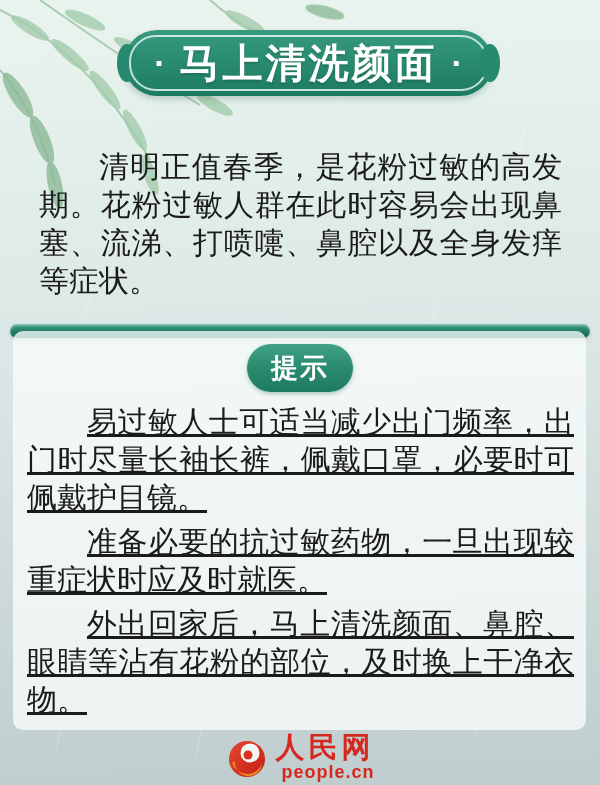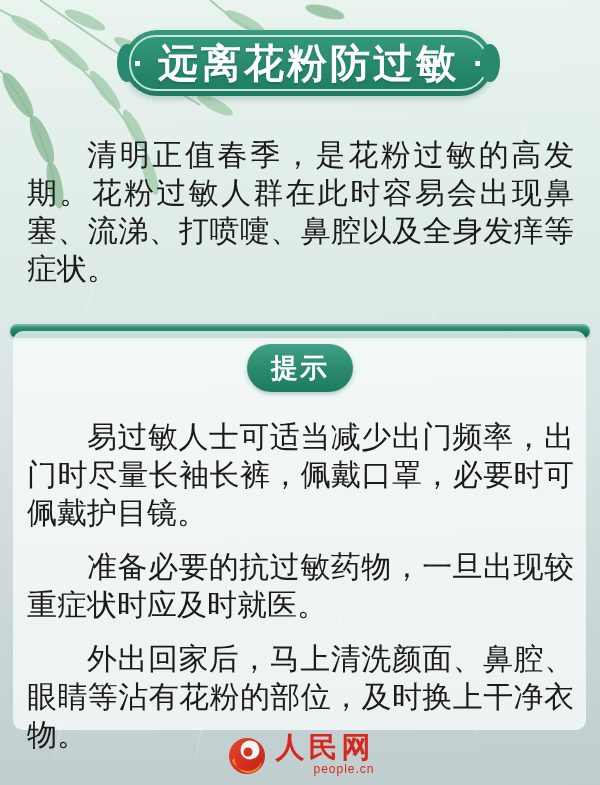--- a/index.html
+++ b/index.html
@@ -53,21 +53,21 @@
     letter-spacing:3px;white-space:nowrap;
     text-shadow:0 2px 2px rgba(20,80,65,.35);
   }
 
   
   .intro{
     position:absolute;left:27px;top:136px;width:547px;
     font-size:30px;line-height:38px;color:#1b1b1b;
     font-weight:500;text-align:justify;
   }
-  .intro p{margin:0;text-indent:2em;}
+  .intro p{margin:12px;text-indent:2em;}
 
   
   .divider{
     position:absolute;left:10px;top:324px;width:580px;height:14px;
     border-radius:7px;
     background:linear-gradient(180deg,#3f9e83 0%,#1f7d64 55%,#176753 100%);
     box-shadow:inset 0 2px 2px rgba(255,255,255,.35), 0 2px 3px rgba(40,90,80,.25);
   }
 
   
@@ -82,34 +82,34 @@
     color:#ffffff;font-size:27px;font-weight:bold;letter-spacing:2px;
     padding:6px 24px;border-radius:26px;
     box-shadow:0 2px 4px rgba(30,90,75,.3);
     white-space:nowrap;
   }
   .tips{
     position:absolute;left:27px;top:402px;width:547px;
     font-size:30px;line-height:38px;color:#1b1b1b;
     font-weight:500;text-align:justify;
   }
-  .tips p{margin:16px 0 6px 0;text-indent:2em;}
+  .tips p{margin:1px 0 6px 0;text-indent:2em;text-decoration:underline;}
 
   
   .footer{
     position:absolute;left:0;right:0;top:733px;
     display:flex;align-items:center;justify-content:center;gap:8px;
   }
   .brand-text{display:flex;flex-direction:column;align-items:flex-end;}
   .brand-cn{
     color:#d6281e;font-size:29px;font-weight:bold;letter-spacing:4px;
     font-family:"Liberation Serif", serif;line-height:1.0;text-align:right;
   }
   .brand-domain{
-    color:#d6281e;font-size:12px;font-weight:normal;letter-spacing:1px;
+    color:#d6281e;font-size:18px;font-weight:bold;letter-spacing:1px;
     line-height:1.1;margin-top:1px;
   }
 </style>
 </head>
 <body>
 
 <div class="stage">
 
   <div class="streak" style="left:150px;top:60px;height:80px;"></div>
   <div class="streak" style="left:345px;top:25px;height:95px;"></div>
@@ -149,21 +149,21 @@
       <ellipse cx="18" cy="95" rx="26" ry="8" transform="rotate(58 18 95)"></ellipse>
       <ellipse cx="42" cy="140" rx="26" ry="8" transform="rotate(68 42 140)"></ellipse>
       <ellipse cx="55" cy="185" rx="24" ry="7" transform="rotate(78 55 185)"></ellipse>
       <ellipse cx="325" cy="12" rx="20" ry="6" transform="rotate(14 325 12)"></ellipse>
     </g>
   </svg>
 
   <div class="plaque">
     <div class="plaque-inner">
       <span class="plaque-dot">·</span>
-      <span class="plaque-title">远离花粉防过敏</span>
+      <span class="plaque-title">马上清洗颜面</span>
       <span class="plaque-dot">·</span>
     </div>
   </div>
 
   <div class="intro">
     <p>清明正值春季，是花粉过敏的高发期。花粉过敏人群在此时容易会出现鼻塞、流涕、打喷嚏、鼻腔以及全身发痒等症状。</p>
   </div>
 
   <div class="divider"></div>
 

